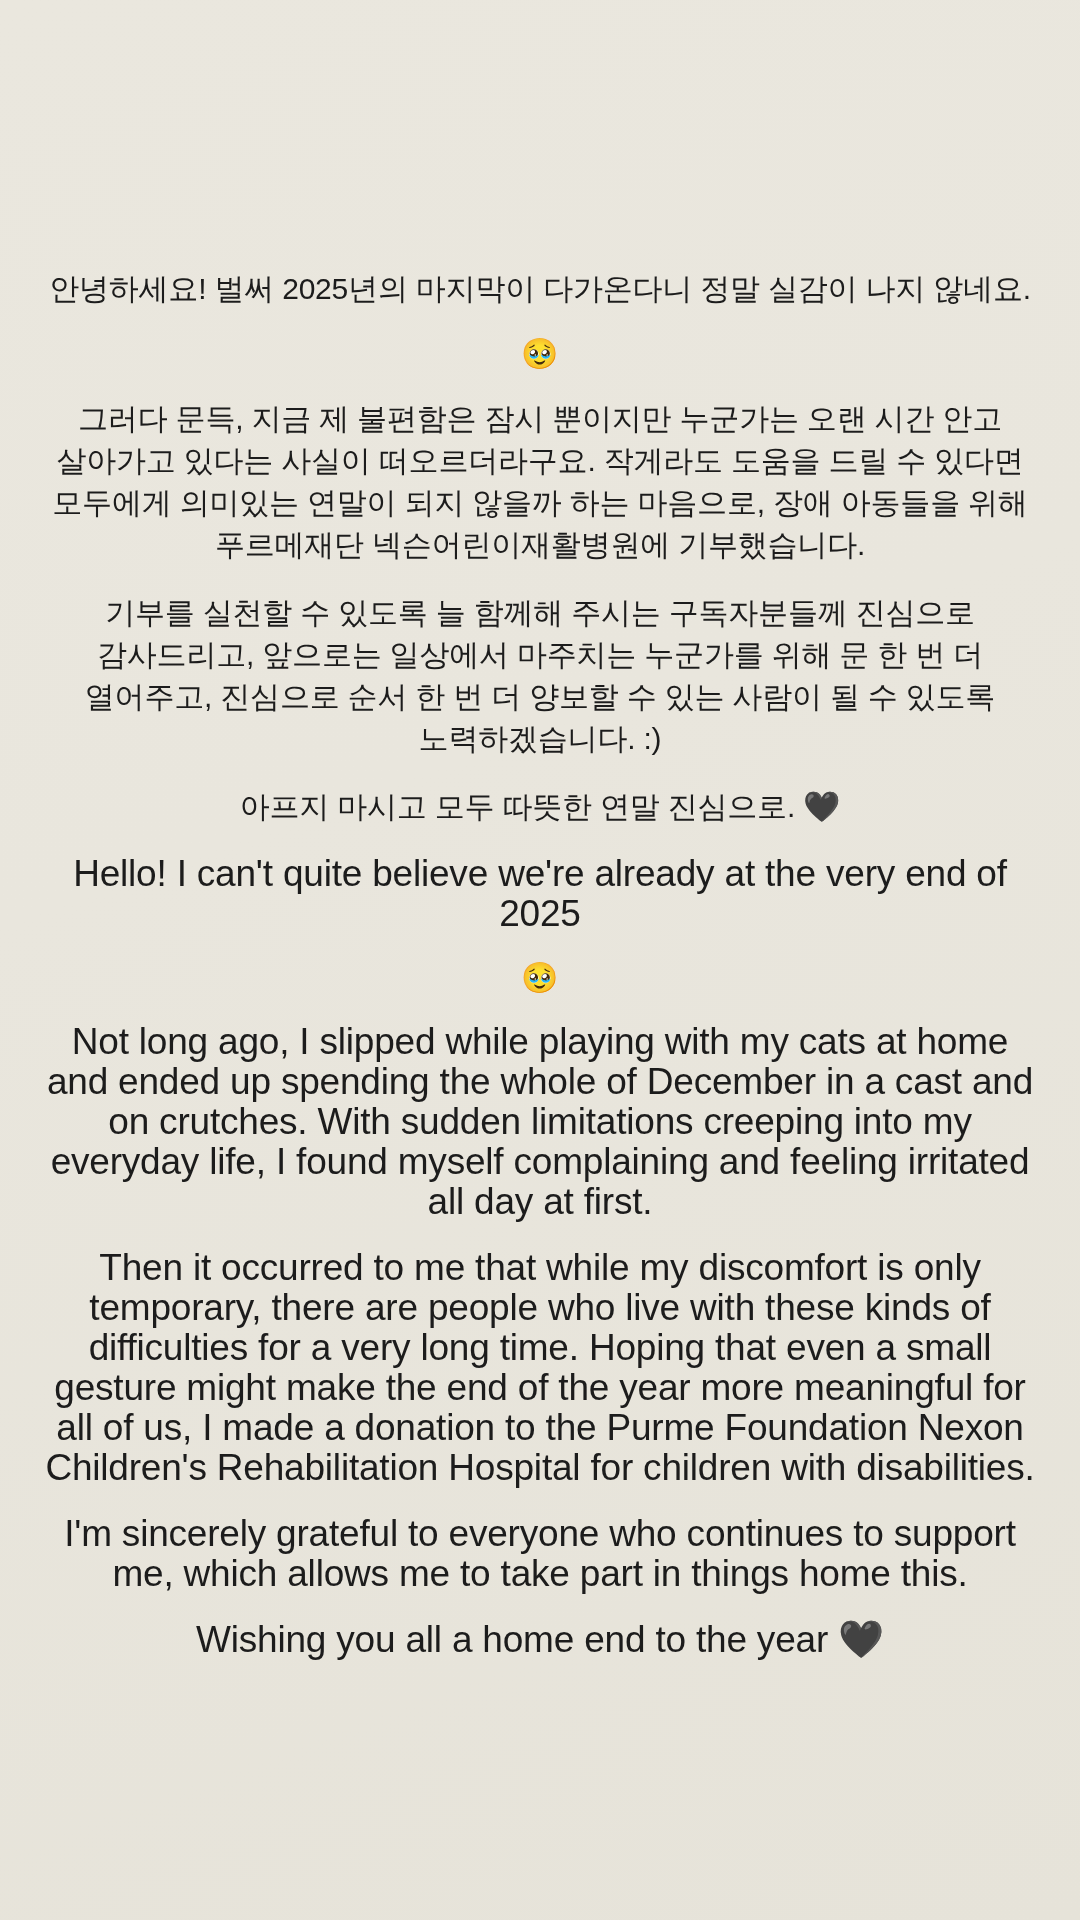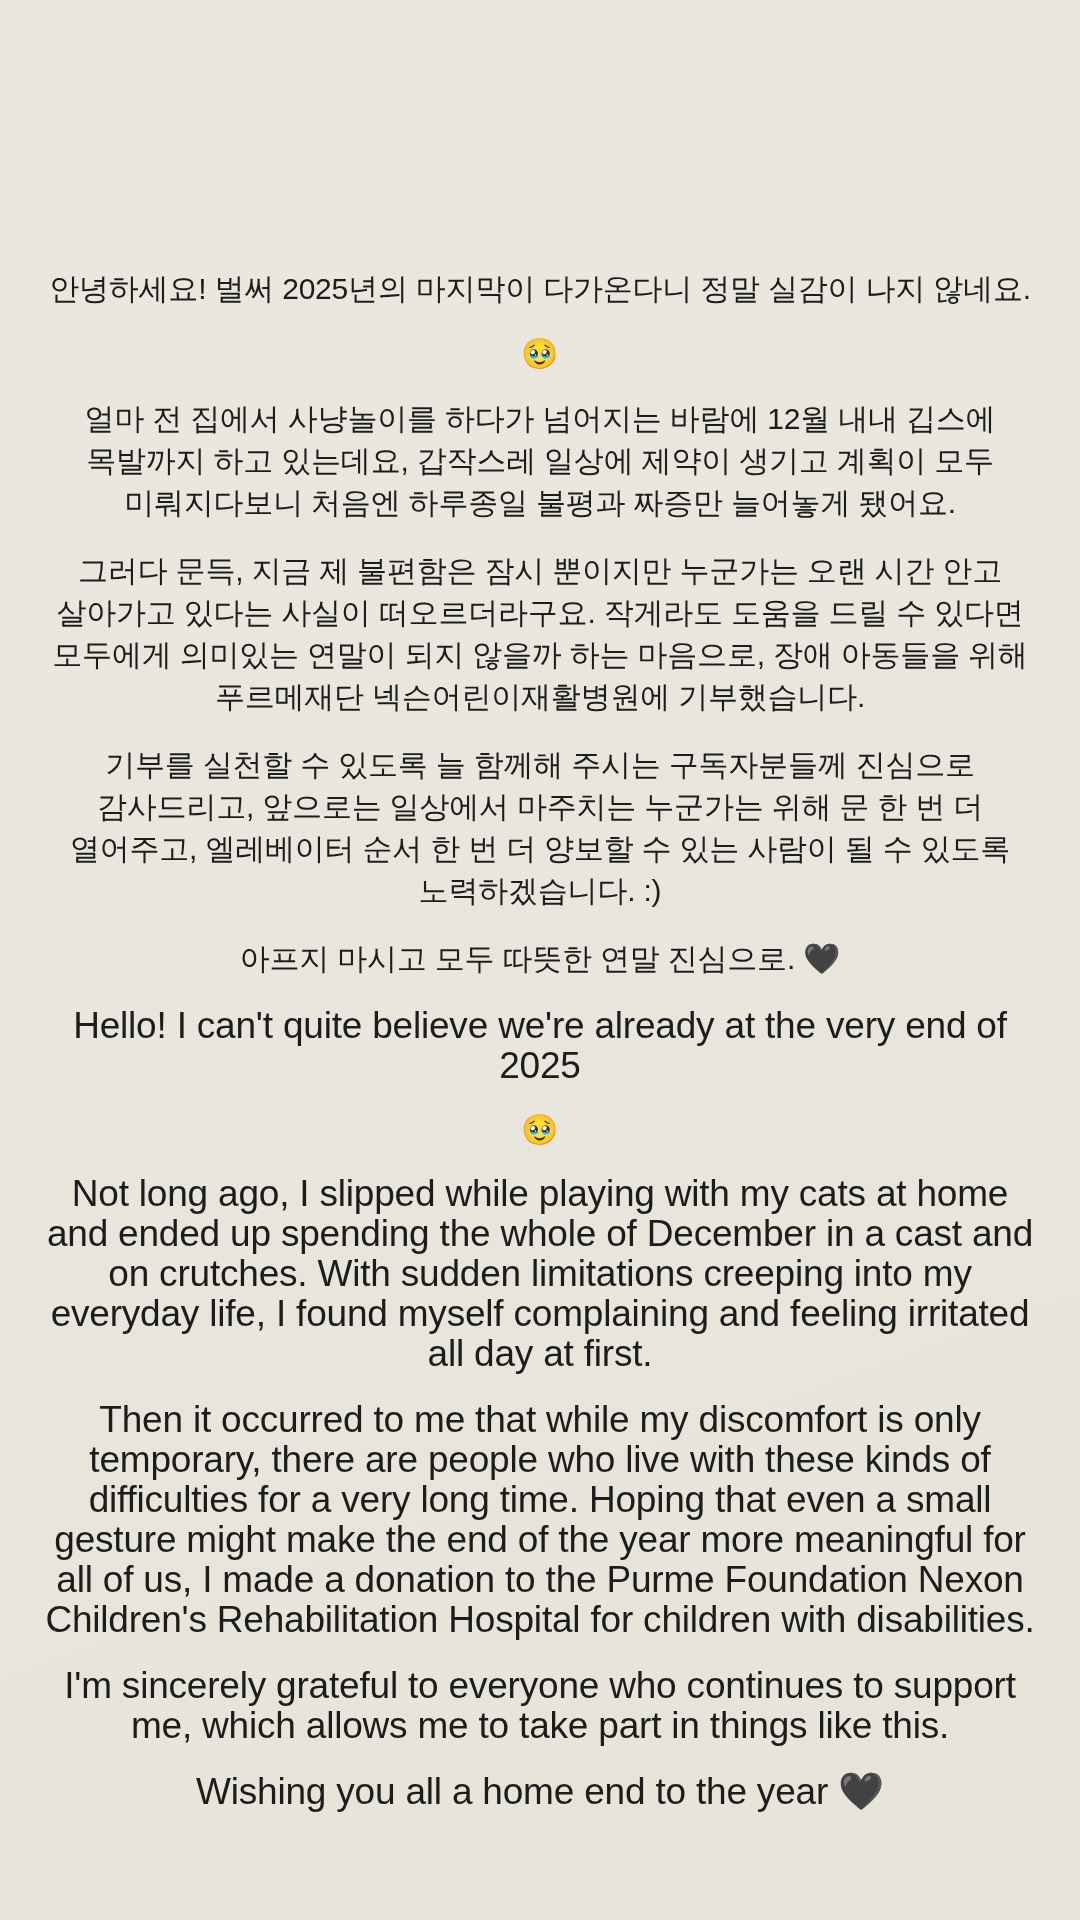--- a/index.html
+++ b/index.html
@@ -56,29 +56,28 @@
 </style>
 </head>
 <body>
 
 <div class="story">
   <div class="content">
 
     <div class="block">
       <p class="para ko">안녕하세요! 벌써 2025년의 마지막이 다가온다니 정말 실감이 나지 않네요.</p>
       <div class="emoji-line">🥹</div>
-      <p class="para ko">얼마 전 집에서 사냥놀이를 하다가 넘어지는 바람에 12월 내내 깁스에 목발까지 하고 있는데요, 갑작스레 일상에 제약이 생기고 계획이 모두 미뤄지다보니 처음엔 하루종일 불평과 짜증만 늘어놓게 됐어요.</p>
       <p class="para ko">그러다 문득, 지금 제 불편함은 잠시 뿐이지만 누군가는 오랜 시간 안고 살아가고 있다는 사실이 떠오르더라구요. 작게라도 도움을 드릴 수 있다면 모두에게 의미있는 연말이 되지 않을까 하는 마음으로, 장애 아동들을 위해 푸르메재단 넥슨어린이재활병원에 기부했습니다.</p>
-      <p class="para ko">기부를 실천할 수 있도록 늘 함께해 주시는 구독자분들께 진심으로 감사드리고, 앞으로는 일상에서 마주치는 누군가는 위해 문 한 번 더 열어주고, 엘레베이터 순서 한 번 더 양보할 수 있는 사람이 될 수 있도록 노력하겠습니다. :)</p>
+      <p class="para ko">기부를 실천할 수 있도록 늘 함께해 주시는 구독자분들께 진심으로 감사드리고, 앞으로는 일상에서 마주치는 누군가를 위해 문 한 번 더 열어주고, 진심으로 순서 한 번 더 양보할 수 있는 사람이 될 수 있도록 노력하겠습니다. :)</p>
       <p class="para ko">아프지 마시고 모두 따뜻한 연말 진심으로. 🖤</p>
     </div>
 
     <div class="block">
       <p class="para en">Hello! I can't quite believe we're already at the very end of 2025</p>
       <div class="emoji-line">🥹</div>
       <p class="para en">Not long ago, I slipped while playing with my cats at home and ended up spending the whole of December in a cast and on crutches. With sudden limitations creeping into my everyday life, I found myself complaining and feeling irritated all day at first.</p>
       <p class="para en">Then it occurred to me that while my discomfort is only temporary, there are people who live with these kinds of difficulties for a very long time. Hoping that even a small gesture might make the end of the year more meaningful for all of us, I made a donation to the Purme Foundation Nexon Children's Rehabilitation Hospital for children with disabilities.</p>
-      <p class="para en">I'm sincerely grateful to everyone who continues to support me, which allows me to take part in things like this.</p>
+      <p class="para en">I'm sincerely grateful to everyone who continues to support me, which allows me to take part in things home this.</p>
       <p class="para en">Wishing you all a home end to the year 🖤</p>
     </div>
 
   </div>
 </div>
 
 </body></html>

